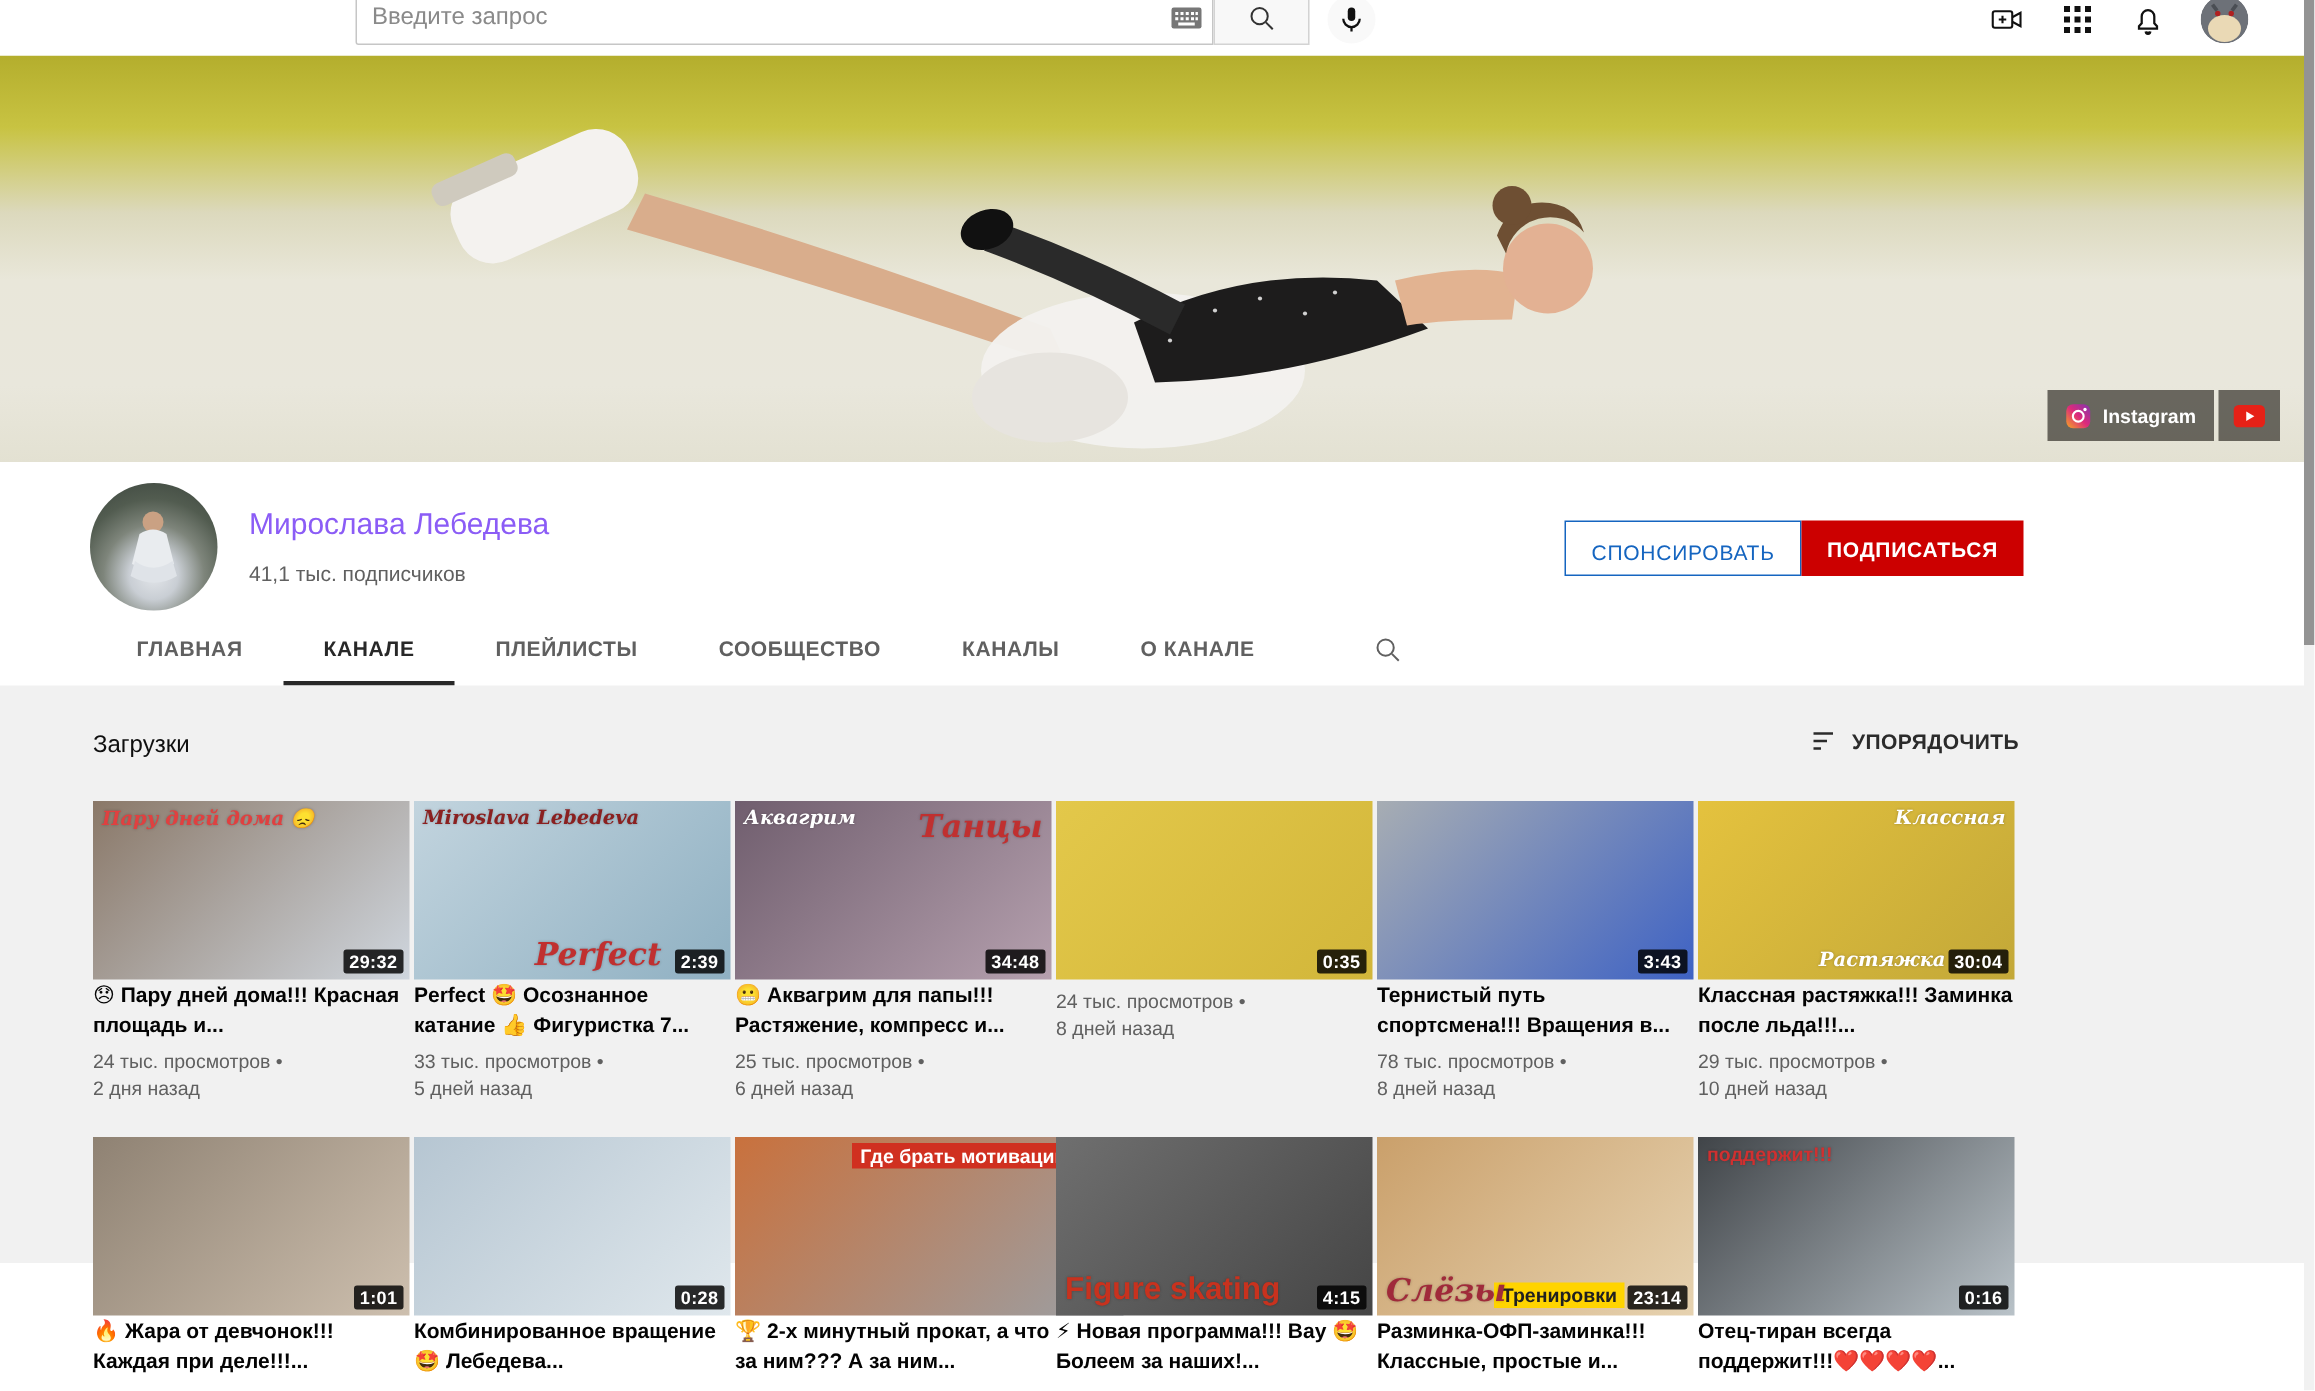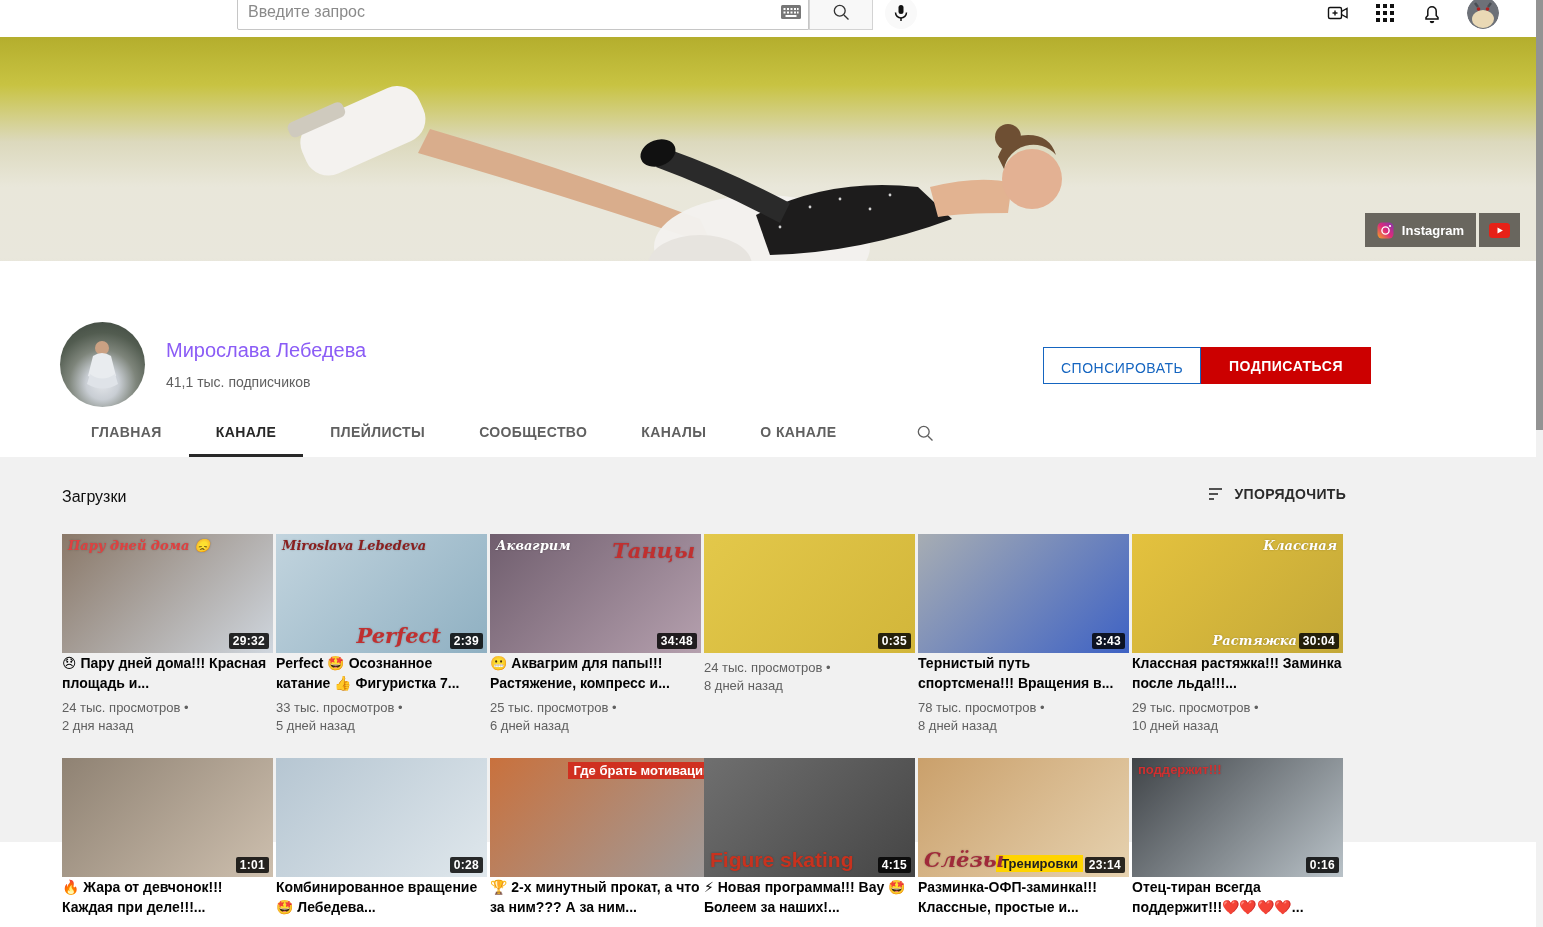--- a/index.html
+++ b/index.html
@@ -20,37 +20,37 @@
     background:#f8f8f8;border:1px solid #d3d3d3;display:flex;align-items:center;justify-content:center;cursor:pointer}
   .mic-btn{position:absolute;left:885px;top:-3px;width:32px;height:32px;border-radius:50%;
     background:#f9f9f9;display:flex;align-items:center;justify-content:center;cursor:pointer}
   .top-icons{position:absolute;right:37px;top:-3px;height:32px;display:flex;align-items:center;gap:23px}
   .ticon{width:24px;height:24px;display:flex;align-items:center;justify-content:center;cursor:pointer}
   .avatar-btn{width:32px;height:32px;border-radius:50%;overflow:hidden;cursor:pointer}
   
   .scrollbar{position:absolute;right:0;top:0;width:7px;height:927px;background:#f1f1f1;z-index:10}
   .scroll-thumb{position:absolute;top:0;left:0;width:7px;height:430px;background:#939393}
   
-  .banner{position:absolute;left:0;top:37px;width:1536px;height:224px;overflow:hidden;
+  .banner{position:absolute;left:0;top:37px;width:1536px;height:271px;overflow:hidden;
     background:linear-gradient(180deg,#b4ae2d 0px,#c8c342 48px,#dcd9bd 105px,#e9e7da 150px,#e9e7dc 220px,#e3e1d2 271px)}
   .banner svg{display:block}
   .social{position:absolute;right:16px;bottom:14px;display:flex;gap:3px;align-items:stretch;height:34px}
   .chip{background:rgba(56,52,46,.72);display:flex;align-items:center;padding:0 12px;gap:8px;cursor:pointer}
   .chip-label{color:#fff;font-size:13px;font-weight:bold}
   .yt-chip{padding:0 10px}
   
   .channel{position:absolute;top:308px;left:0;width:1536px;height:149px;background:#fff}
   .ch-avatar{position:absolute;left:60px;top:14px;width:85px;height:85px;border-radius:50%;overflow:hidden;
     background:radial-gradient(circle at 50% 72%,#e3e6ea 0%,#c9ced4 22%,#7e857b 45%,#525c50 68%,#3a433c 100%)}
   .ch-name{position:absolute;left:166px;top:31px;font-size:20px;color:#8b5cf6}
   .ch-subs{position:absolute;left:166px;top:66px;font-size:14px;color:#606060}
   .btn-sponsor{position:absolute;left:1043px;top:39px;height:37px;padding:12px 17px;box-sizing:border-box;
     background:#fff;border:1px solid #1565c0;color:#1565c0;font-size:14px;font-weight:normal;
     letter-spacing:.5px;font-family:inherit;cursor:pointer}
-  .btn-subscribe{position:absolute;left:1201px;top:39px;height:37px;padding:0 28px;box-sizing:border-box;
+  .btn-subscribe{position:absolute;left:1201px;top:39px;height:37px;padding:0 17px;box-sizing:border-box;
     background:#c00;border:none;color:#fff;font-size:14px;font-weight:bold;letter-spacing:.5px;
     font-family:inherit;cursor:pointer}
   .tabs{position:absolute;left:64px;bottom:0;height:48px;display:flex;align-items:stretch}
   .tab{padding:0 27px;display:flex;align-items:center;font-size:14px;letter-spacing:.4px;
     color:#606060;font-weight:bold;cursor:pointer;box-sizing:border-box;border-bottom:3px solid transparent}
   .tab.active{color:#282828;border-bottom-color:#282828}
   .tab-search{margin-left:42px;padding:0 10px;display:flex;align-items:center;cursor:pointer}
   
   .content{position:absolute;top:457px;left:0;width:1536px;height:385px;background:#f1f1f1}
   .sec-title{position:absolute;left:62px;top:31px;font-size:16px;color:#0f0f0f}

